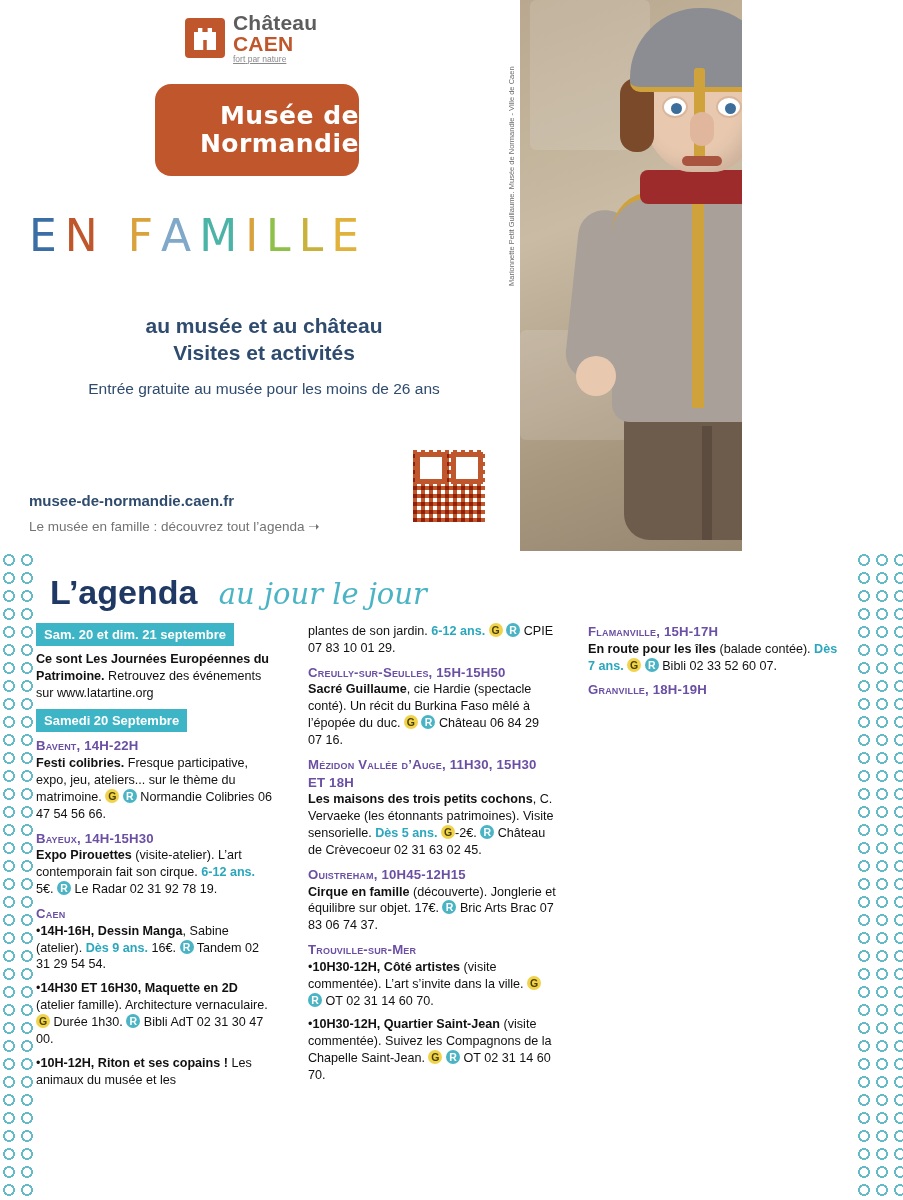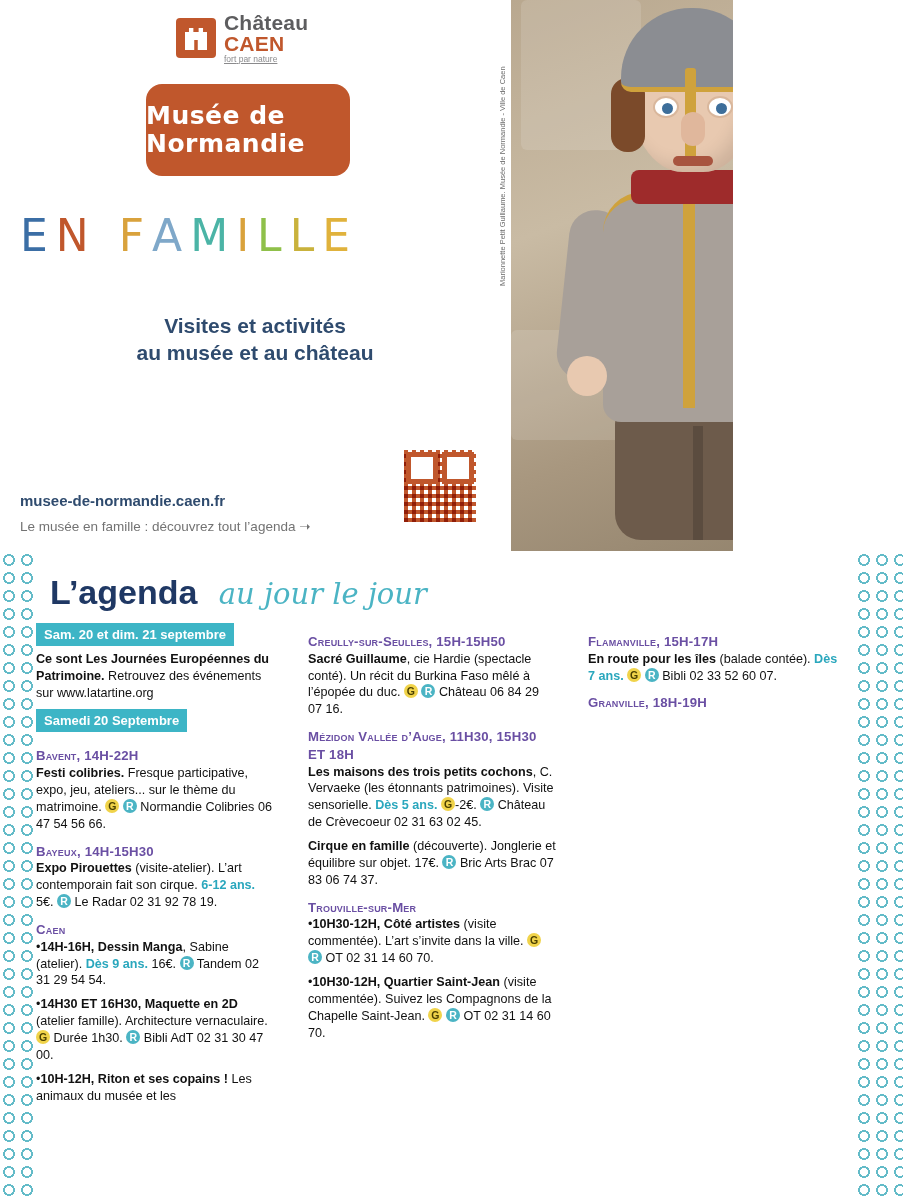--- a/index.html
+++ b/index.html
@@ -11,20 +11,21 @@
     position: relative;
     overflow: hidden;
   }
 
   
   .top {
     position: relative;
     width: 733px; height: 551px;
     background: #ffffff;
     overflow: hidden;
+    margin-left: 9px;
   }
   .top-left {
     position: absolute; left:0; top:0; width:511px; height:551px;
     background:#ffffff;
   }
   .chateau-logo {
     position:absolute; left:176px; top:12px; width:170px; height:52px;
     display:flex; align-items:center;
   }
   .chateau-mark {
@@ -37,21 +38,21 @@
     clip-path: polygon(0 18%,18% 18%,18% 0,38% 0,38% 18%,62% 18%,62% 0,82% 0,82% 18%,100% 18%,100% 100%,58% 100%,58% 55%,42% 55%,42% 100%,0 100%);
   }
   .chateau-text{ margin-left:8px; line-height:1; }
   .chateau-text .l1{ font-size:21px; font-weight:bold; color:#5d5d5f; letter-spacing:.2px;}
   .chateau-text .l2{ font-size:21px; font-weight:bold; color:#c0572c; letter-spacing:.2px;}
   .chateau-text .l3{ font-size:8.5px; color:#8a8a8c; margin-top:1px;text-decoration:underline; }
 
   .mdn-badge {
     position:absolute; left:146px; top:84px; width:204px; height:92px;
     background:#c0572c; border-radius:16px;
-    display:flex; flex-direction:column; align-items:flex-start; justify-content:center;
+    display:flex; flex-direction:column; align-items:flex-end; justify-content:center;
   }
   .mdn-badge span{
     color:#fff; font-family:"DejaVu Sans", sans-serif; font-size:25px;
     font-weight:bold; line-height:1.12; letter-spacing:.5px;
   }
 
   .enfamille{
     position:absolute; left:20px; top:210px; width:470px;
     text-align:left; font-size:44px; letter-spacing:8px; font-weight:normal;
     font-family:"DejaVu Sans", sans-serif;
@@ -199,21 +200,21 @@
   }
   .col1{ left:18px; width:238px; }
   .col2{ left:290px; width:248px; }
   .col3{ left:570px; width:258px; }
 
   .daybar{
     background:#3db5c6; color:#fff; font-weight:bold; font-size:13px;
     padding:3px 8px; display:inline-block; margin:0 0 5px 0;
   }
   .place{
-    color:#6a4fa3; font-weight:bold; font-size:13.2px; margin-top:10px;
+    color:#6a4fa3; font-weight:bold; font-size:13.2px; margin-top:0;
     font-variant: small-caps; letter-spacing:.2px;
   }
   p{ margin:0 0 7px 0; }
   .b{ font-weight:bold; }
   .teal{ color:#2aa7bd; font-weight:bold; }
   .pill{
     display:inline-block; width:14px; height:14px; border-radius:50%;
     color:#fff; font-size:10.5px; font-weight:bold; text-align:center;
     line-height:14px; vertical-align:1px;
   }
@@ -240,24 +241,25 @@
     </div>
 
     <div class="mdn-badge">
       <span>Musée de</span>
       <span>Normandie</span>
     </div>
 
     <div class="enfamille" id="headline"><span style="color: rgb(59, 110, 165);">E</span><span style="color: rgb(192, 87, 44);">N</span><span style="color: rgb(0, 0, 0);">&nbsp;</span><span style="color: rgb(217, 162, 60);">F</span><span style="color: rgb(127, 168, 201);">A</span><span style="color: rgb(75, 180, 166);">M</span><span style="color: rgb(217, 162, 60);">I</span><span style="color: rgb(143, 192, 74);">L</span><span style="color: rgb(201, 178, 60);">L</span><span style="color: rgb(224, 178, 60);">E</span></div>
 
     <div class="subtitle">
+      <div>au musée et au château</div>
       <div>Visites et activités</div>
-      <div>au musée et au château</div>
     </div>
 
+    <div class="freeline">Entrée gratuite au musée pour les moins de 26 ans</div>
 
     <div class="qr"></div>
 
     <div class="site-url">musee-de-normandie.caen.fr</div>
     <div class="agenda-line">Le musée en famille :  découvrez tout l’agenda ➝</div>
 
     <div class="credit">Marionnette Petit Guillaume. Musée de Normandie - Ville de Caen</div>
   </div>
 
   <div class="photo">
@@ -288,24 +290,26 @@
   <div class="pattern-right"></div>
 
   <div class="agenda-title">
     <span>L’agenda</span>
     <span class="script">au jour le jour</span>
   </div>
 
   <div class="cols">
     <div class="col col1"><div class="daybar">Sam. 20 et dim. 21 septembre</div><p><span class="b">Ce sont Les Journées Européennes du Patrimoine.</span> Retrouvez des événements sur www.latartine.org</p><div class="daybar">Samedi 20 Septembre</div><div class="place">Bavent, 14H-22H</div><p><span class="b">Festi colibries.</span> Fresque participative, expo, jeu, ateliers... sur le thème du matrimoine. <span class="pill g">G</span> <span class="pill r">R</span> Normandie Colibries 06 47 54 56 66.</p><div class="place">Bayeux, 14H-15H30</div><p><span class="b">Expo Pirouettes</span> (visite-atelier). L’art contemporain fait son cirque. <span class="teal">6-12 ans.</span> 5€. <span class="pill r">R</span> Le Radar 02 31 92 78 19.</p><div class="place">Caen</div><p>•<span class="b">14H-16H, Dessin Manga</span>, Sabine (atelier). <span class="teal">Dès 9 ans.</span> 16€. <span class="pill r">R</span> Tandem 02 31 29 54 54.</p><p>•<span class="b">14H30 ET 16H30, Maquette en 2D</span> (atelier famille). Architecture vernaculaire. <span class="pill g">G</span> Durée 1h30. <span class="pill r">R</span> Bibli AdT 02 31 30 47 00.</p><p>•<span class="b">10H-12H, Riton et ses copains !</span> Les animaux du musée et les</p></div>
     <div class="col col2">
+        <p>plantes de son jardin. <span class="teal">6-12 ans.</span> <span class="pill g">G</span> <span class="pill r">R</span> CPIE 07 83 10 01 29.</p>
         <div class="place">Creully-sur-Seulles, 15H-15H50</div>
         <p><span class="b">Sacré Guillaume</span>, cie Hardie (spectacle conté). Un récit du Burkina Faso mêlé à l’épopée du duc. <span class="pill g">G</span> <span class="pill r">R</span> Château 06 84 29 07 16.</p>
         <div class="place">Mézidon Vallée d’Auge, 11H30, 15H30 ET 18H</div>
         <p><span class="b">Les maisons des trois petits cochons</span>, C. Vervaeke (les étonnants patrimoines). Visite sensorielle. <span class="teal">Dès 5 ans.</span> <span class="pill g">G</span>-2€. <span class="pill r">R</span> Château de Crèvecoeur 02 31 63 02 45.</p>
+        <div class="place">Ouistreham, 10H45-12H15</div>
         <p><span class="b">Cirque en famille</span> (découverte). Jonglerie et équilibre sur objet. 17€. <span class="pill r">R</span> Bric Arts Brac 07 83 06 74 37.</p>
         <div class="place">Trouville-sur-Mer</div>
         <p>•<span class="b">10H30-12H, Côté artistes</span> (visite commentée). L’art s’invite dans la ville. <span class="pill g">G</span> <span class="pill r">R</span> OT 02 31 14 60 70.</p>
         <p>•<span class="b">10H30-12H, Quartier Saint-Jean</span> (visite commentée). Suivez les Compagnons de la Chapelle Saint-Jean. <span class="pill g">G</span> <span class="pill r">R</span> OT 02 31 14 60 70.</p>
       </div>
     <div class="col col3">
         <div class="place">Flamanville, 15H-17H</div>
         <p><span class="b">En route pour les îles</span> (balade contée). <span class="teal">Dès 7 ans.</span> <span class="pill g">G</span> <span class="pill r">R</span> Bibli 02 33 52 60 07.</p>
         <div class="place">Granville, 18H-19H</div>
       </div>

